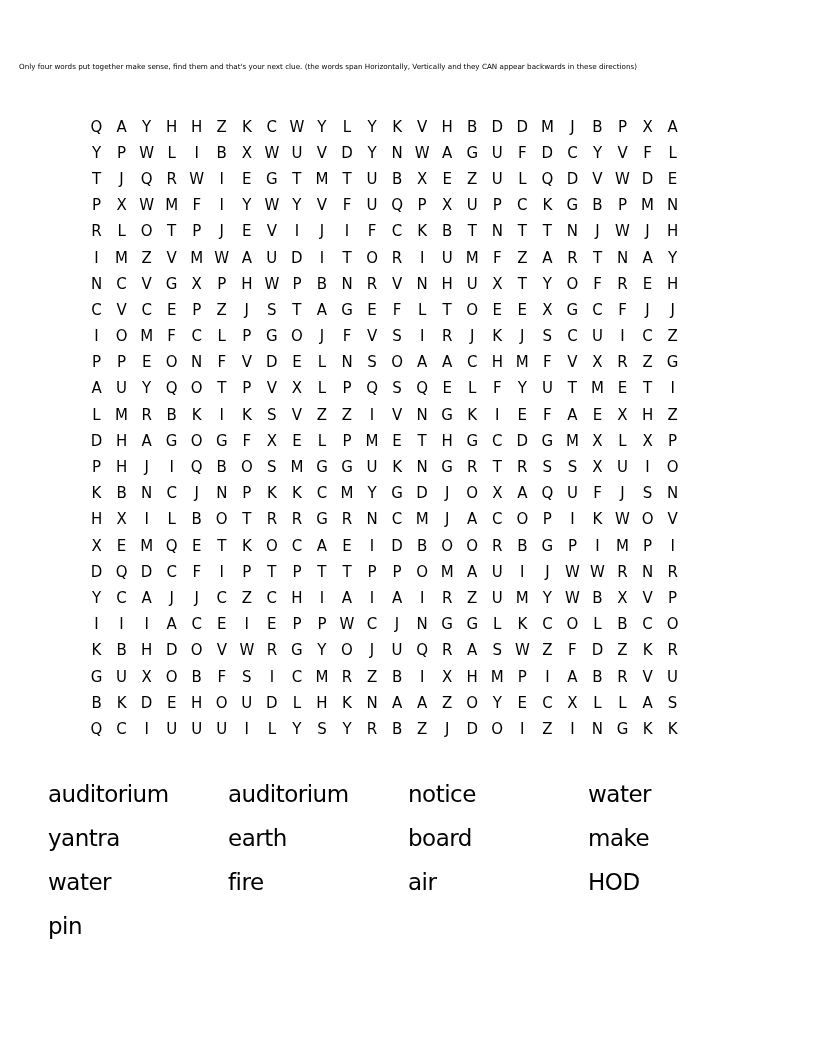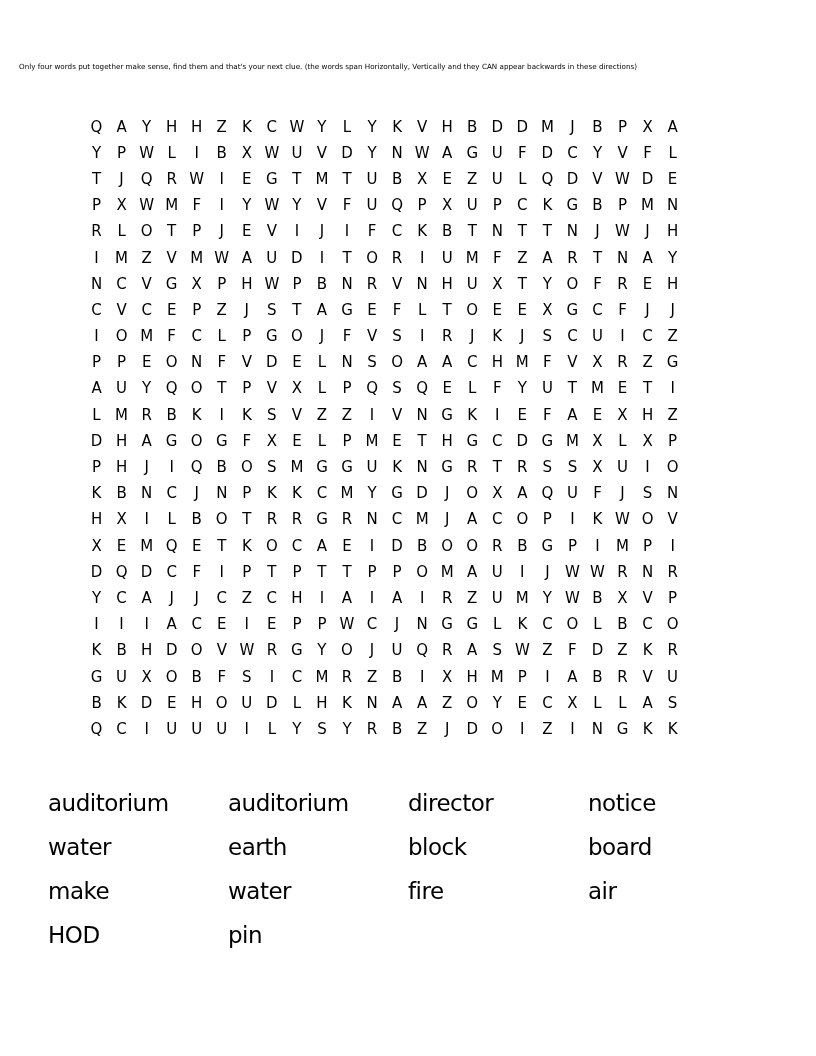--- a/index.html
+++ b/index.html
@@ -1,21 +1,21 @@
 <!DOCTYPE html>
 <html><head>
 <meta charset="utf-8">
 <style>
   html, body { margin: 0; padding: 0; background: #ffffff; }
   body { width: 816px; height: 1056px; position: relative; font-family: "DejaVu Sans", sans-serif; color: #000; overflow: hidden; }
   .instructions { position: absolute; top: 62px; left: 0; width: 816px; font-size: 7.2px; letter-spacing: 0; white-space: nowrap; margin-left: 19px; }
   .grid { position: absolute; top: 114px; left: 84px; }
   .grid-row { display: flex; height: 26.2px; align-items: center; }
   .cell { width: 25.05px; text-align: center; font-size: 15px; line-height: 1; }
-  .word-list { position: absolute; top: 780px; left: 48px; display: grid; grid-template-columns: 180px 180px 180px 180px; row-gap: 16px; margin-top: 9px; }
+  .word-list { position: absolute; top: 780px; left: 48px; display: grid; grid-template-columns: 180px 180px 180px 180px; row-gap: 16px; }
   .word { font-size: 23px; line-height: 28px; font-family: "DejaVu Sans", sans-serif; letter-spacing: -0.5px; }
 </style>
 </head>
 <body>
 
 <div class="instructions">Only four words put together make sense, find them and that's your next clue. (the words span Horizontally, Vertically and they CAN appear backwards in these directions)</div>
 
 <div class="grid" id="grid">
     <div class="grid-row">
       <span class="cell">Q</span>
@@ -639,25 +639,24 @@
       <span class="cell">N</span>
       <span class="cell">G</span>
       <span class="cell">K</span>
       <span class="cell">K</span>
     </div>
   </div>
 
 <div class="word-list" id="word-list">
     <div class="word">auditorium</div>
     <div class="word">auditorium</div>
-    <div class="word">director</div>
     <div class="word">notice</div>
     <div class="word">water</div>
+    <div class="word">yantra</div>
     <div class="word">earth</div>
-    <div class="word">block</div>
     <div class="word">board</div>
     <div class="word">make</div>
     <div class="word">water</div>
     <div class="word">fire</div>
     <div class="word">air</div>
     <div class="word">HOD</div>
     <div class="word">pin</div>
   </div>
 
 </body></html>

